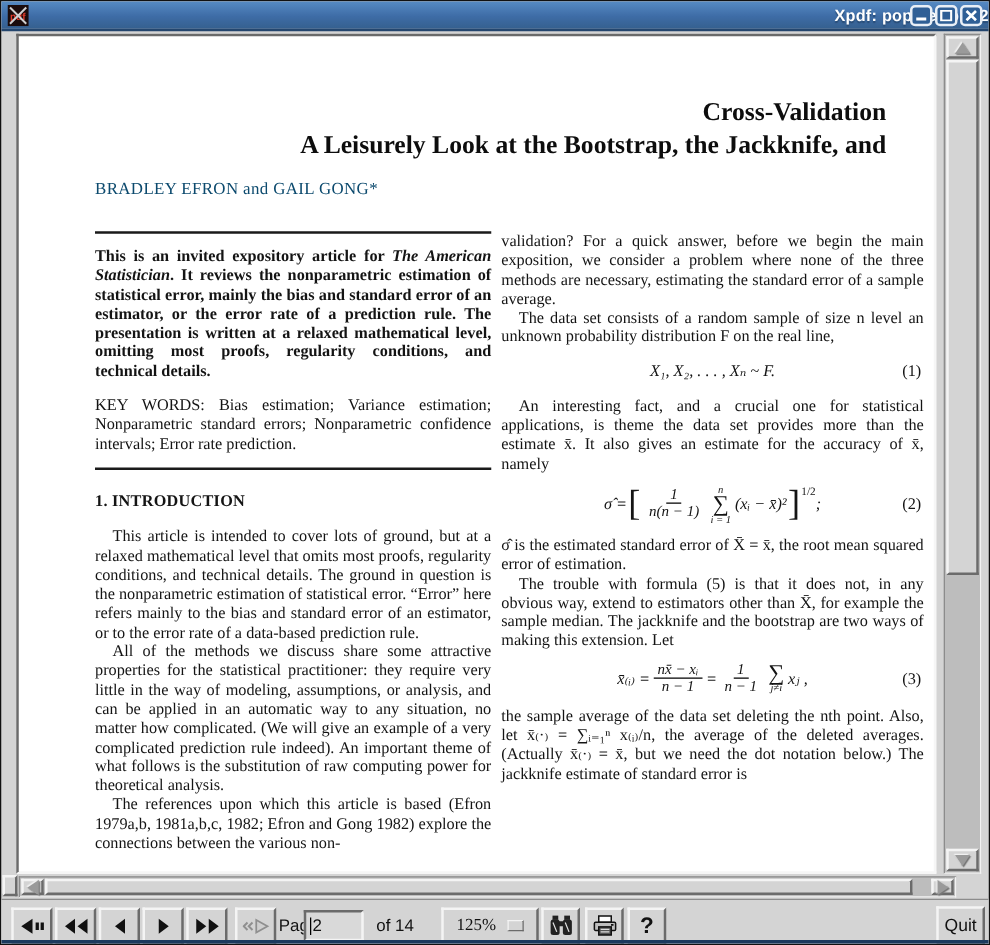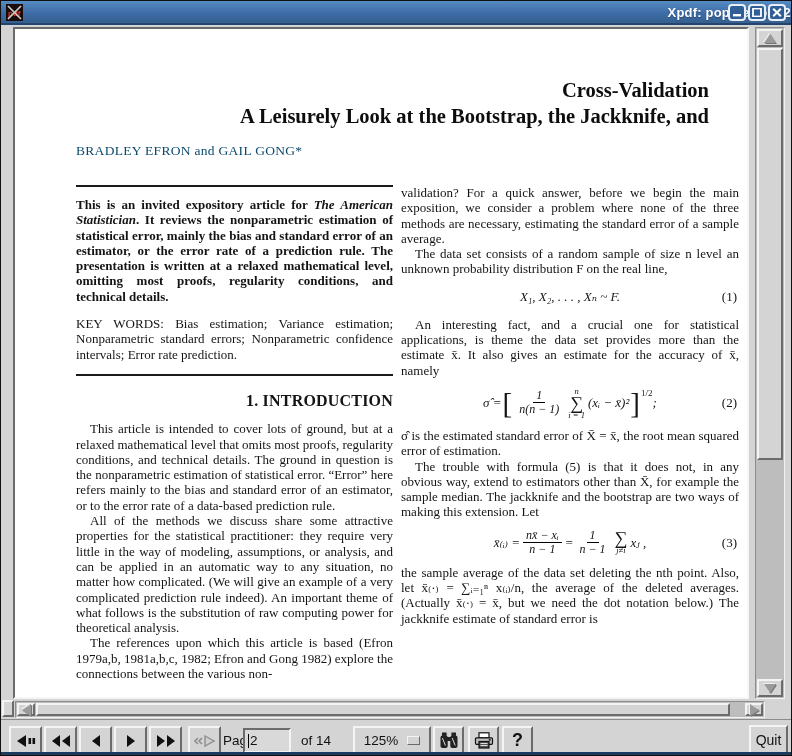--- a/index.html
+++ b/index.html
@@ -51,21 +51,21 @@
   }
   .col-left{left:61px;width:317px;}
   .col-right{left:386px;width:338px;}
   .col p{margin:0;}
   .col p.ind{text-indent:14px;}
   .rule{height:2px;background:#1a1a1a;}
   .abstract{margin-top:10px !important;font-weight:bold;}
   .keywords{margin-top:12px !important;}
   .rule2{margin-top:12px;}
   .sec{
-    margin:17px 0 13px 0;text-align:right;font-size:16px;font-weight:bold;
+    margin:17px 0 13px 0;text-align:left;font-size:13px;font-weight:bold;
     letter-spacing:.2px;
   }
   
   .eq{position:relative;display:flex;align-items:center;justify-content:center;
       margin:9px 0;min-height:22px;}
   .eq .it,.col .it{font-style:italic;}
   .eq-no{position:absolute;right:2px;font-style:normal;}
   .eq-body{display:inline-flex;align-items:center;font-style:italic;}
   .frac{display:inline-flex;flex-direction:column;align-items:center;
         font-size:12px;line-height:13px;margin:0 3px;font-style:italic;}
@@ -128,21 +128,21 @@
     position:absolute;left:242px;top:8px;width:48px;height:25px;
     background:#d9d9d9;
     border-top:2px solid #6b6b6b;border-left:2px solid #6b6b6b;
     border-right:2px solid #f4f4f4;border-bottom:2px solid #f4f4f4;
     display:flex;align-items:center;padding-left:3px;font-size:13.5px;color:#111;
   }
   .caret{width:1px;height:14px;background:#000;margin-right:1px;}
   .zoombtn{
     position:absolute;left:352px;top:6px;width:78px;height:28px;
     display:flex;align-items:center;justify-content:center;gap:9px;
-    font-size:13.5px;color:#111;
+    font-size:13.5px;color:#111;font-family:Liberation Serif, serif;
   }
   .zoomsq{width:13px;height:9px;background:#d4d4d4;
     border-top:1.5px solid #f4f4f4;border-left:1.5px solid #f4f4f4;
     border-right:1.5px solid #6b6b6b;border-bottom:1.5px solid #6b6b6b;}
   .qmark{font-size:18px;font-weight:bold;color:#111;}
   .quit{position:absolute;left:748px;top:5px;width:39px;height:30px;font-size:14px;color:#111;}
   .bottom-edge{position:absolute;left:0;bottom:0;width:100%;height:3px;background:#1c3a5e;}
 </style>
 </head>
 <body>

